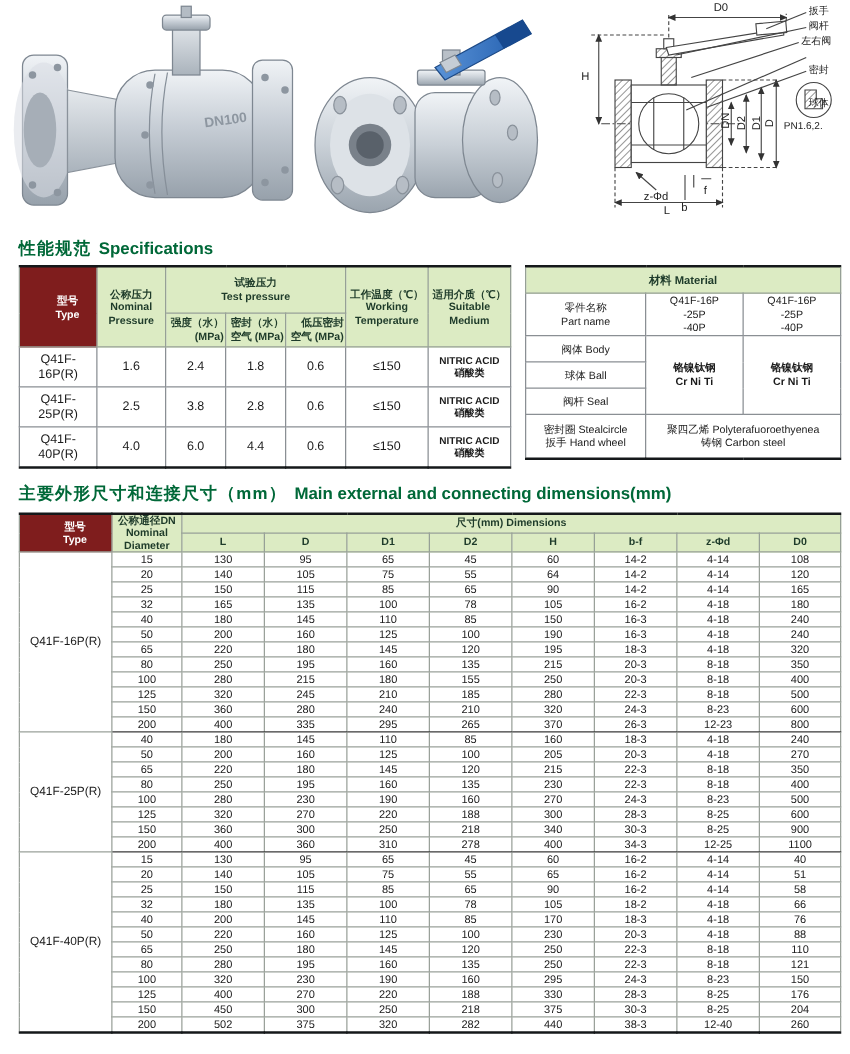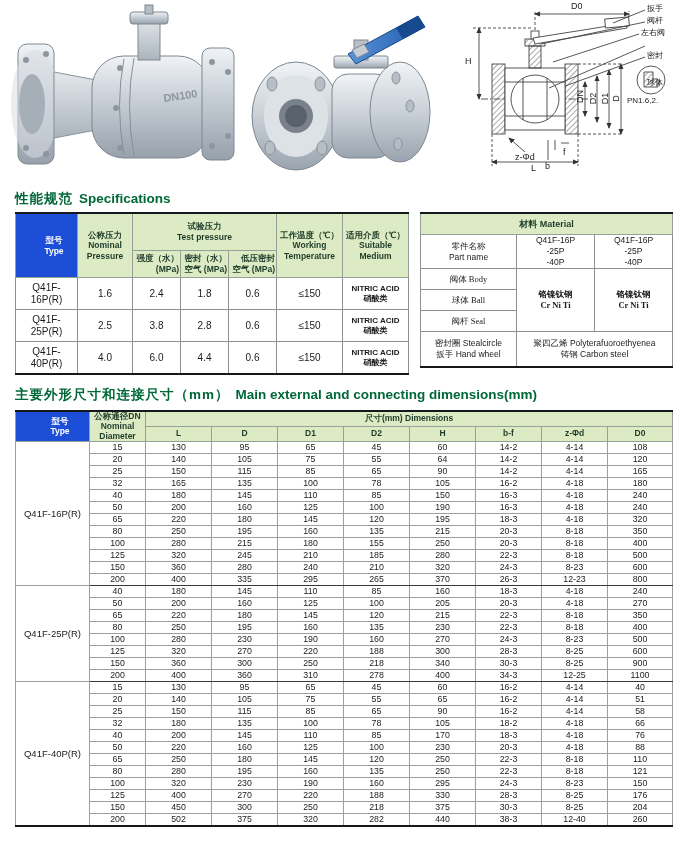--- a/index.html
+++ b/index.html
@@ -19,39 +19,39 @@
   
   .sec-title{position:absolute;font-size:13.5px;font-weight:bold;color:#006838;white-space:nowrap;}
   .sec-title .zh{letter-spacing:1px;}
   .sec-title .en{margin-left:6px;}
 
   
   table{border-collapse:collapse;table-layout:fixed;}
   th,td{white-space:pre-line;text-align:center;vertical-align:middle;
         border:1px solid #96a096;padding:0 1px;}
   th{background:#dcebc3;color:#1e3b2a;font-weight:bold;}
-  th.dark{background:#1d4ed8;color:#ffffff;padding-left:16px;}
+  th.dark{background:#7f1d1d;color:#ffffff;padding-left:16px;}
   .thick{border-top:2.5px solid #15181a;border-bottom:2.5px solid #15181a;}
 
   
   .spec-wrap{position:absolute;left:15px;top:212px;}
   .spec-table{width:393px;}
   .spec-table th{font-size:8.5px;line-height:1.25;}
   .spec-table thead tr:first-child th{height:36px;}
   .spec-table thead tr:last-child th{height:26px;text-align:right;}
   .spec-table td{font-size:10px;height:31px;line-height:1.2;border-color:#8a8f94;}
   .spec-table td.medium{font-size:8px;font-weight:bold;}
 
   
   .mat-wrap{position:absolute;left:420px;top:212px;}
   .mat-table{width:252px;}
   .mat-table th{font-size:9px;height:20px;}
   .mat-table td{font-size:8.5px;line-height:1.3;border-color:#8a8f94;}
   .mat-table .r-part{height:33px;}
-  .mat-table .r-mid{height:21px;font-family:Liberation Serif, serif;}
+  .mat-table .r-mid{height:21px;}
   .mat-table .r-last{height:35px;}
   .mat-table .val{font-weight:bold;}
 
   
   .dim-wrap{position:absolute;left:15px;top:410px;}
   .dim-table{width:657px;}
   .dim-table th{font-size:8.5px;line-height:1.15;height:14px;}
   .dim-table td{font-size:8.8px;height:11px;line-height:11px;border-color:#9aa19a;}
   .dim-table td.type-cell{font-size:9.5px;background:#fff;}
   .dim-table tr.group-end td{border-bottom:1.5px solid #3a3a3a;}

